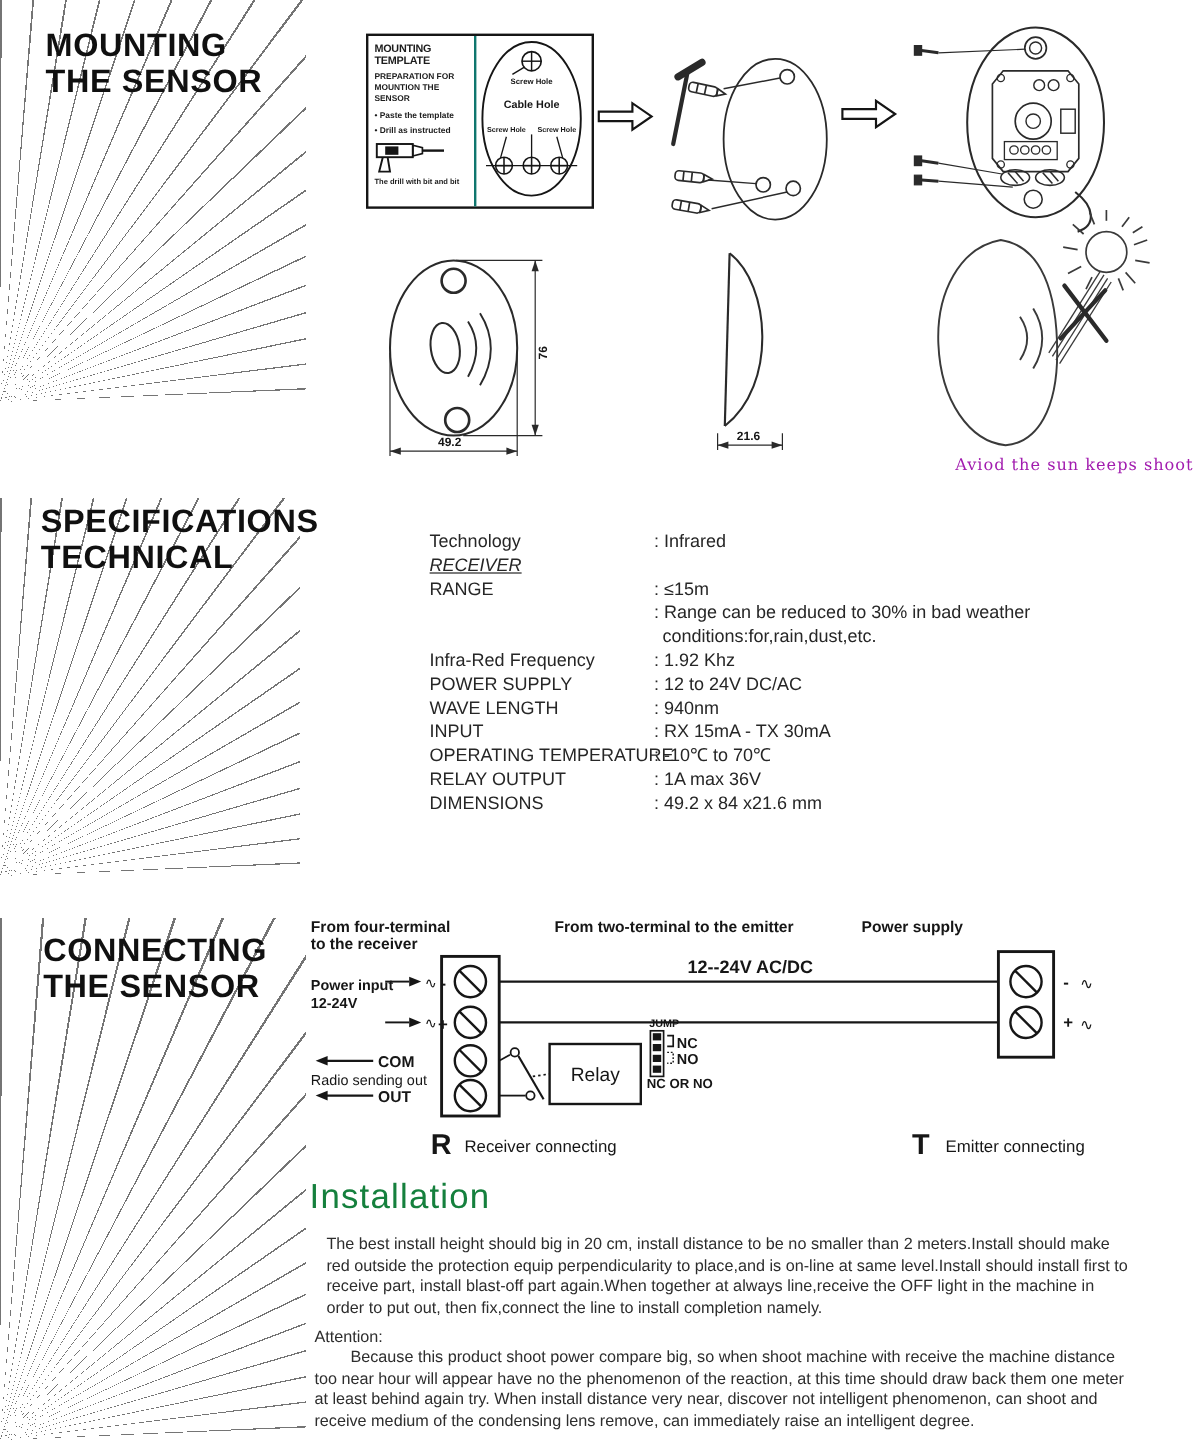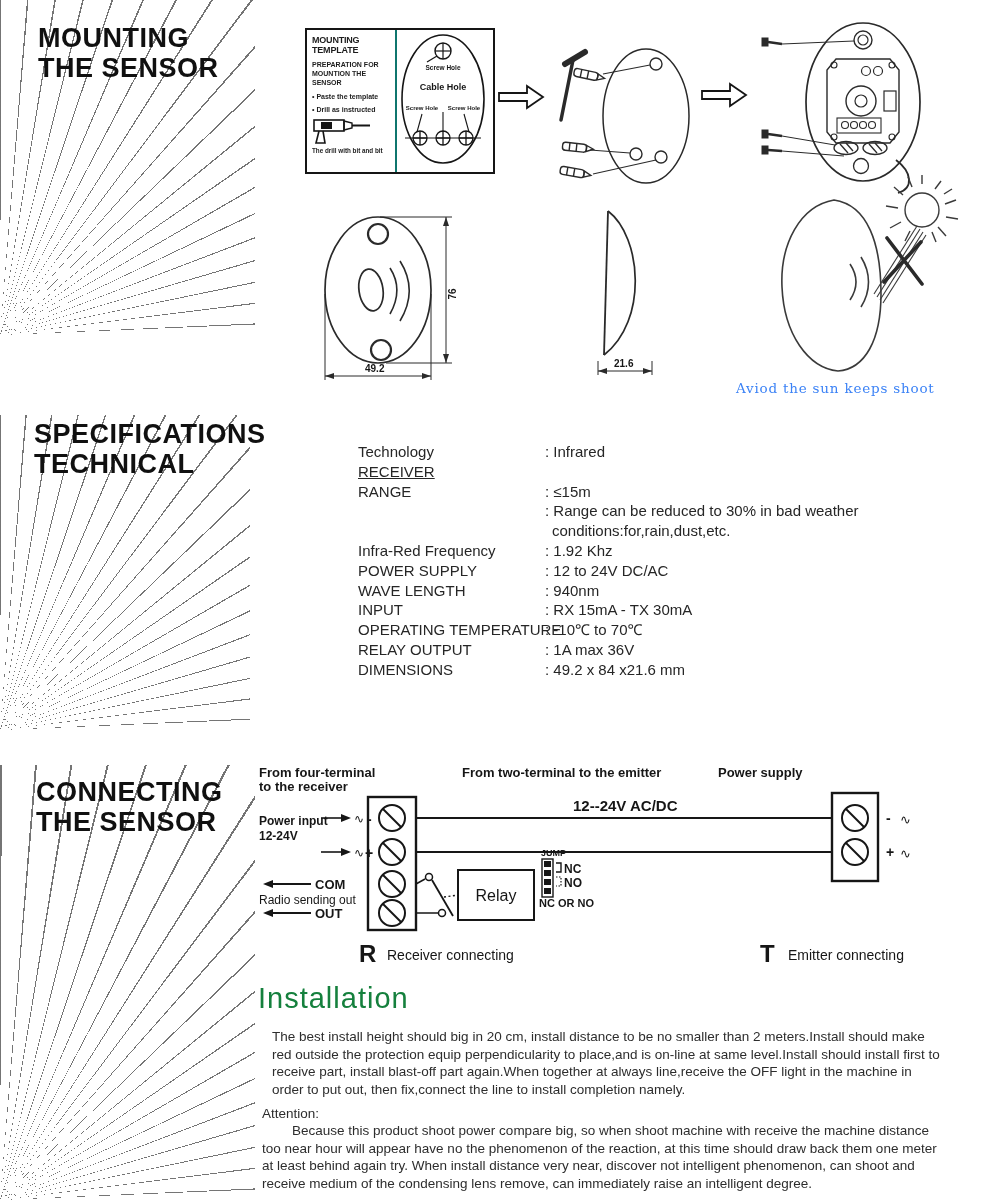--- a/index.html
+++ b/index.html
@@ -24,26 +24,26 @@
   .tpl-right { flex:1; position:relative;border-radius:11px; }
   .tpl-title { font-size:9px; font-weight:bold; letter-spacing:-0.2px; }
   .tpl-sub { font-size:7px; font-weight:bold; margin-top:6px; line-height:1.25; }
   .tpl-bullet { font-size:7px; font-weight:bold; margin-top:6px; }
   .tpl-bullet::before { content:"•  "; }
   .tpl-drill-cap { font-size:6.3px; font-weight:bold; margin-top:-2px; }
   .spec-list { position:absolute; left:358px; top:442px; width:600px; }
   .spec-row { display:flex; font-size:15px; line-height:19.8px; color:#262626; }
   .spec-label { width:187px; flex:0 0 187px; white-space:nowrap; }
   .spec-value { white-space:nowrap; }
-  .lbl-receiver { text-decoration:underline; }
+  .lbl-receiver { font-style:italic; text-decoration:underline; }
   .indent2 { padding-left:7px; }
   .install-title { position:absolute; left:258px; top:982px; font-size:29px; font-weight:normal; letter-spacing:1px; color:#15803d; }
   .body-text { position:absolute; font-size:13.5px; line-height:17.5px; color:#2d2d2d; }
-  .sun-caption { position:absolute; left:736px; top:380px; font-family:"DejaVu Serif", serif;
-    font-size:13.5px; color:#3b82f6; letter-spacing:0.8px; }
+  .sun-caption { position:absolute; left:796px; top:380px; font-family:"DejaVu Serif", serif;
+    font-size:13.5px; color:#a21caf; letter-spacing:0.8px; }
   svg { position:absolute; overflow:visible; }
   svg text { font-family:"Liberation Sans", sans-serif; fill:#161616; }
 </style>
 </head>
 <body>
 
 <div class="page">
 
   <div class="rays" style="left:0;top:0;width:255px;height:335px"></div>
   <div class="sec-title" style="left:38px;top:24px">

